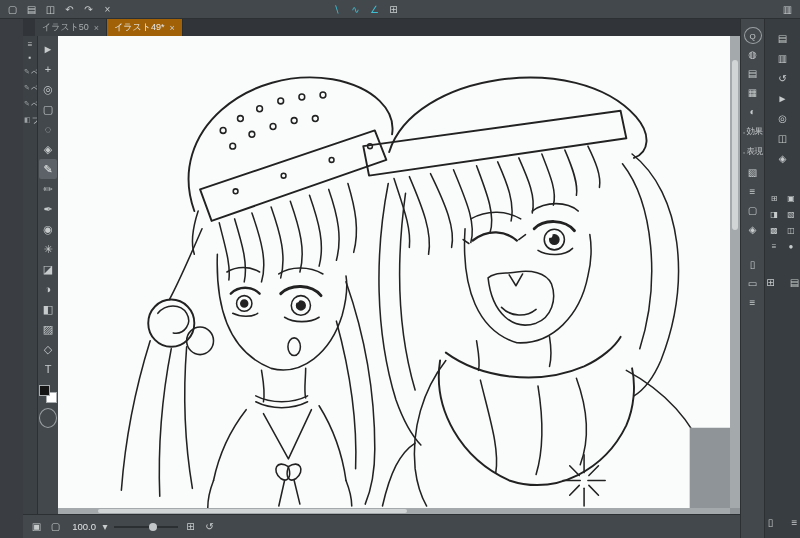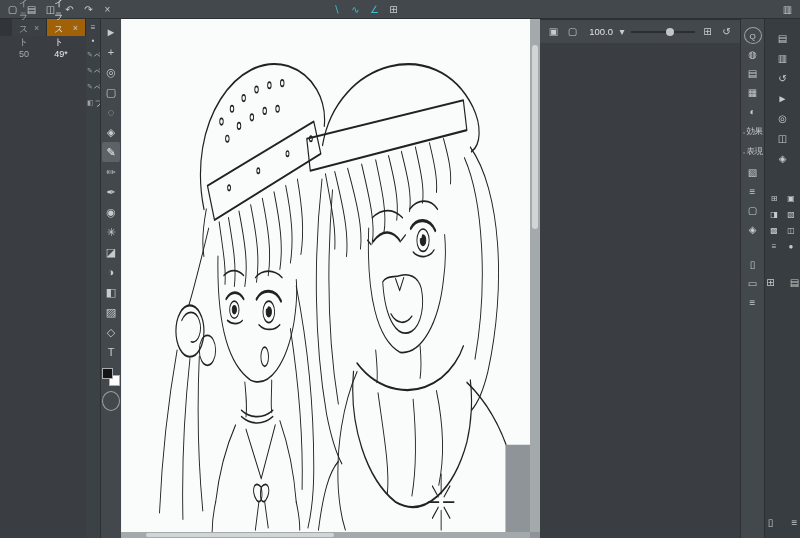--- a/index.html
+++ b/index.html
@@ -14,21 +14,21 @@
     color:#c7cbcc; border-radius:2px; flex:0 0 auto; cursor:default; user-select:none; }
   .icon-btn.accent { color:var(--accent,#3fbdd1); }
   .icon-btn.selected { background:#5c6267; color:#f2f4f4; }
   .icon-btn.round { border:1px solid #9aa0a3; border-radius:50%; width:13px; height:13px;
     line-height:12px; font-size:8px; margin:3px auto; }
   .gap-snap { margin-left:210px; }
   .push-right { margin-left:auto; }
 
   
   .body { flex:1; display:flex; min-height:0; }
-  .main-col { flex:1; display:flex; flex-direction:row; min-width:0; }
+  .main-col { flex:1; display:flex; flex-direction:column; min-width:0;margin-left:23px; }
 
   
   .tabbar { height:17px; background:#313539; display:flex; align-items:stretch; padding-left:12px; flex:0 0 17px; }
   .tab { display:flex; align-items:center; gap:5px; padding:0 7px; font-size:9px; color:#a9aeb0;
     background:#3b4044; border-right:1px solid #292d30; }
   .tab.active { background:#a16207; color:#e9ebec; }
   .tab-close { font-size:9px; color:#969b9e; cursor:default; }
   .tab.active .tab-close { color:#c9cdce; }
 
   

